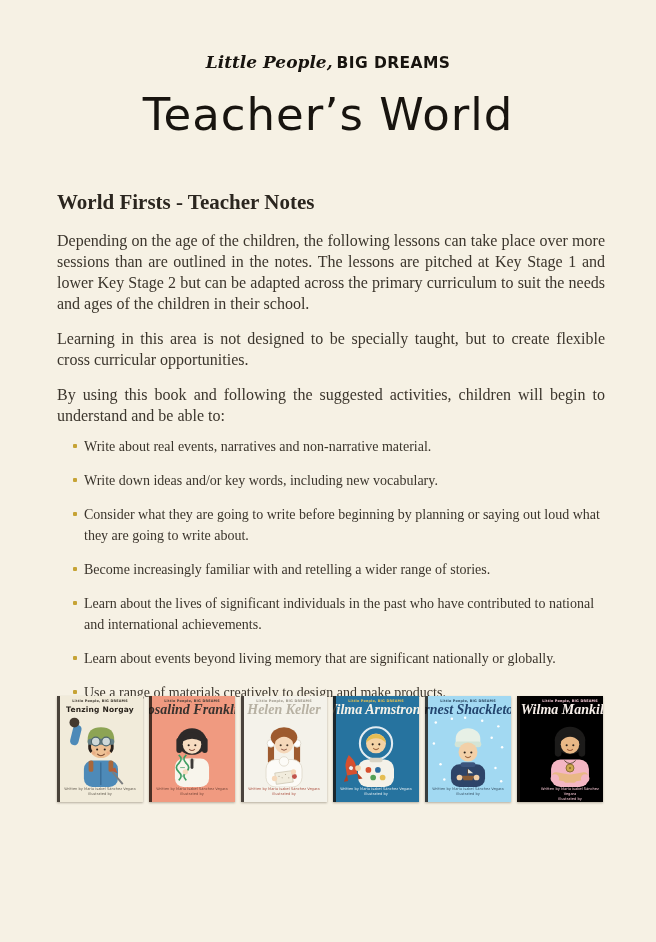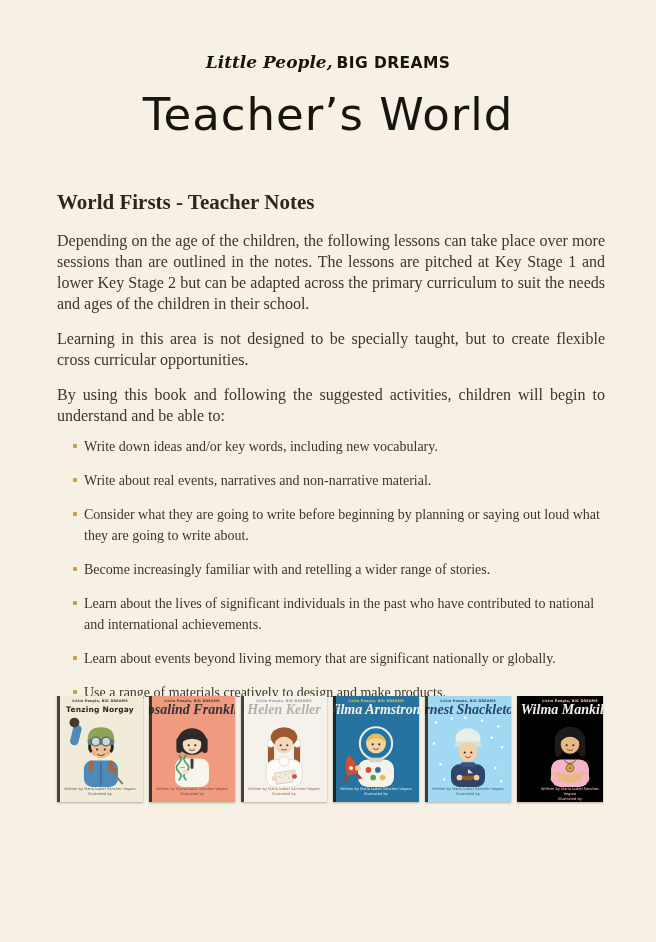--- a/index.html
+++ b/index.html
@@ -49,22 +49,22 @@
 
   <div class="big-title">Teacher’s World</div>
 
   <div class="content">
     <h2>World Firsts - Teacher Notes</h2>
     <p>Depending on the age of the children, the following lessons can take place over more sessions than are outlined in the notes. The lessons are pitched at Key Stage 1 and lower Key Stage 2 but can be adapted across the primary curriculum to suit the needs and ages of the children in their school.</p>
     <p>Learning in this area is not designed to be specially taught, but to create flexible cross curricular opportunities.</p>
     <p>By using this book and following the suggested activities, children will begin to understand and be able to:</p>
 
     <ul class="bullets">
+      <li><span class="dot"></span><span>Write about real events, narratives and non-narrative material.</span></li>
       <li><span class="dot"></span><span>Write down ideas and/or key words, including new vocabulary.</span></li>
-      <li><span class="dot"></span><span>Write about real events, narratives and non-narrative material.</span></li>
       <li><span class="dot"></span><span>Consider what they are going to write before beginning by planning or saying out loud what they are going to write about.</span></li>
       <li><span class="dot"></span><span>Become increasingly familiar with and retelling a wider range of stories.</span></li>
       <li><span class="dot"></span><span>Learn about the lives of significant individuals in the past who have contributed to national and international achievements.</span></li>
       <li><span class="dot"></span><span>Learn about events beyond living memory that are significant nationally or globally.</span></li>
       <li><span class="dot"></span><span>Use a range of materials creatively to design and make products.</span></li>
     </ul>
   </div>
 
   <div class="covers">
 

